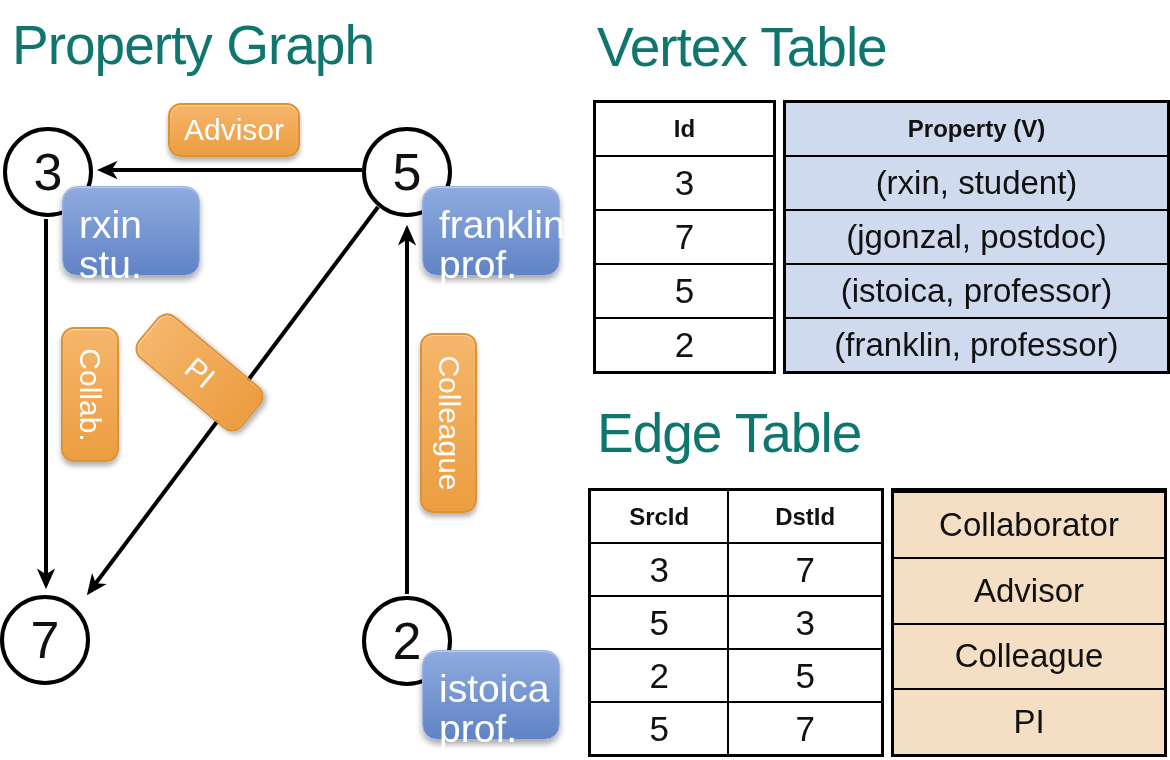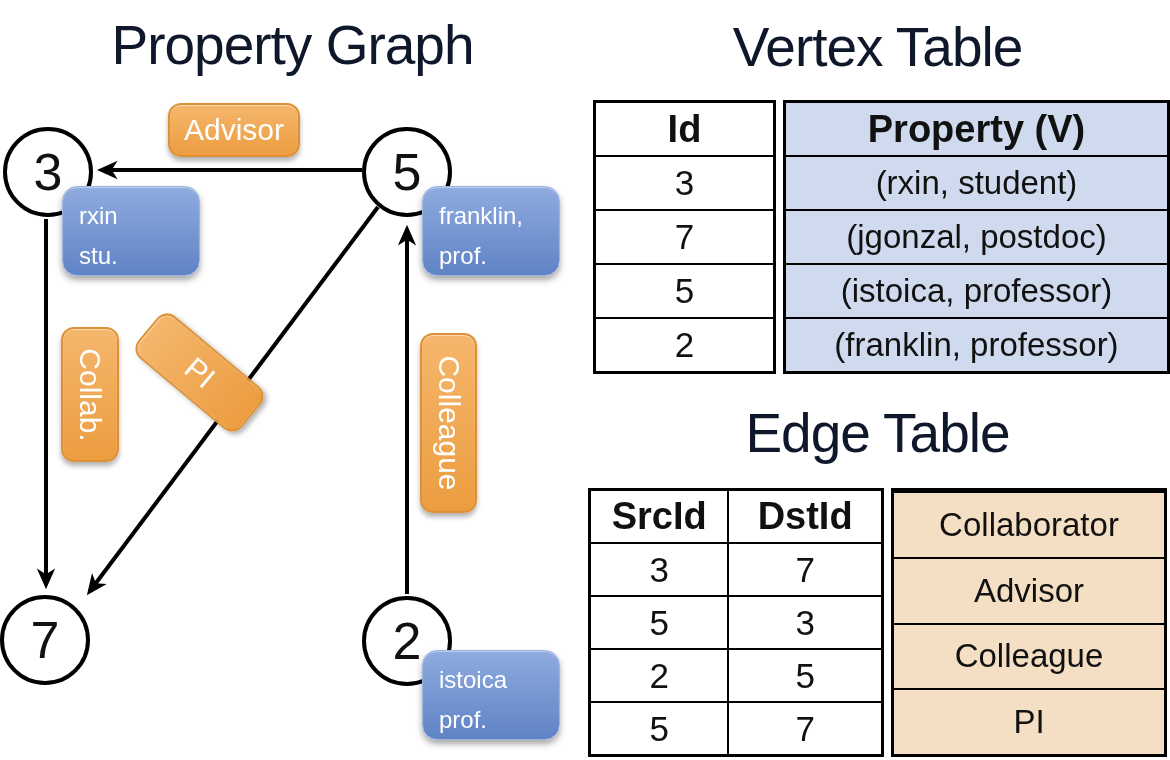--- a/index.html
+++ b/index.html
@@ -2,50 +2,50 @@
 <html><head>
 <meta charset="utf-8">
 <style>
   * { margin:0; padding:0; box-sizing:border-box; }
   html,body { width:1170px; height:760px; background:#ffffff; overflow:hidden;
               font-family:"Liberation Sans", sans-serif; color:#111; position:relative; }
 
   .abs { position:absolute; }
 
   
-  .big-title { font-size:55px; font-weight:300; text-align:center; line-height:62px;
-               letter-spacing:-1px; color:#0f172a; }
+  .big-title { font-size:55px; font-weight:300; line-height:62px;
+               letter-spacing:-1px; color:#0f766e;padding-left:12px; }
 
   
   .vertex { width:90px; height:90px; border-radius:50%; background:#fff;
             border:4px solid #000; display:flex; align-items:center; justify-content:center;
             font-size:52px; font-weight:300; z-index:3; }
 
   
   .node-box { width:138px; height:90px; border-radius:15px;
               background:linear-gradient(#8fabdf, #6083c5);
               border:1px solid #9db4e2;
               box-shadow:0 4px 6px rgba(0,0,0,0.35), inset 0 1px 1px rgba(255,255,255,0.45);
-              color:#fff; font-size:24px; line-height:40px; padding:9px 4px 5px 16px; z-index:4; }
+              color:#fff; font-size:39px; line-height:40px; padding:18px 4px 5px 16px; z-index:4; }
   .node-box span { display:block; }
 
   
   .edge-label { background:linear-gradient(#f5b66c, #ec9d40);
                 border:2px solid #dd9134; border-radius:13px;
                 box-shadow:0 4px 5px rgba(0,0,0,0.3), inset 0 1px 1px rgba(255,255,255,0.5);
                 color:#fff; font-size:30px; display:flex; align-items:center; justify-content:center;
                 z-index:2; }
   .edge-label .vtext { transform:rotate(90deg); white-space:nowrap; }
 
   
   .tbl { display:flex; gap:7px; }
   .subtable { border:3px solid #000; background:#fff; display:flex; flex-direction:column; height:100%; }
   .trow { flex:1; display:flex; align-items:center; justify-content:center;
           border-top:2.5px solid #000; font-size:35px; font-weight:300; }
-  .trow.hdr { border-top:none; font-size:38px; font-weight:bold; }
+  .trow.hdr { border-top:none; font-size:24px; font-weight:bold; }
   .trow .cell { height:100%; display:flex; align-items:center; justify-content:center; }
   .cell-src { width:47%;border-radius:11px; }
   .cell-dst { width:53%; border-left:2.5px solid #000; }
   .sub-id { width:183px; }
   .sub-srcdst { width:296px; }
   .sub-prop { flex:1; }
   .bg-vprop { background:#cfdaee; }
   .bg-eprop { background:#f4dfc5; }
   .prop-text { font-size:33px; }
 

